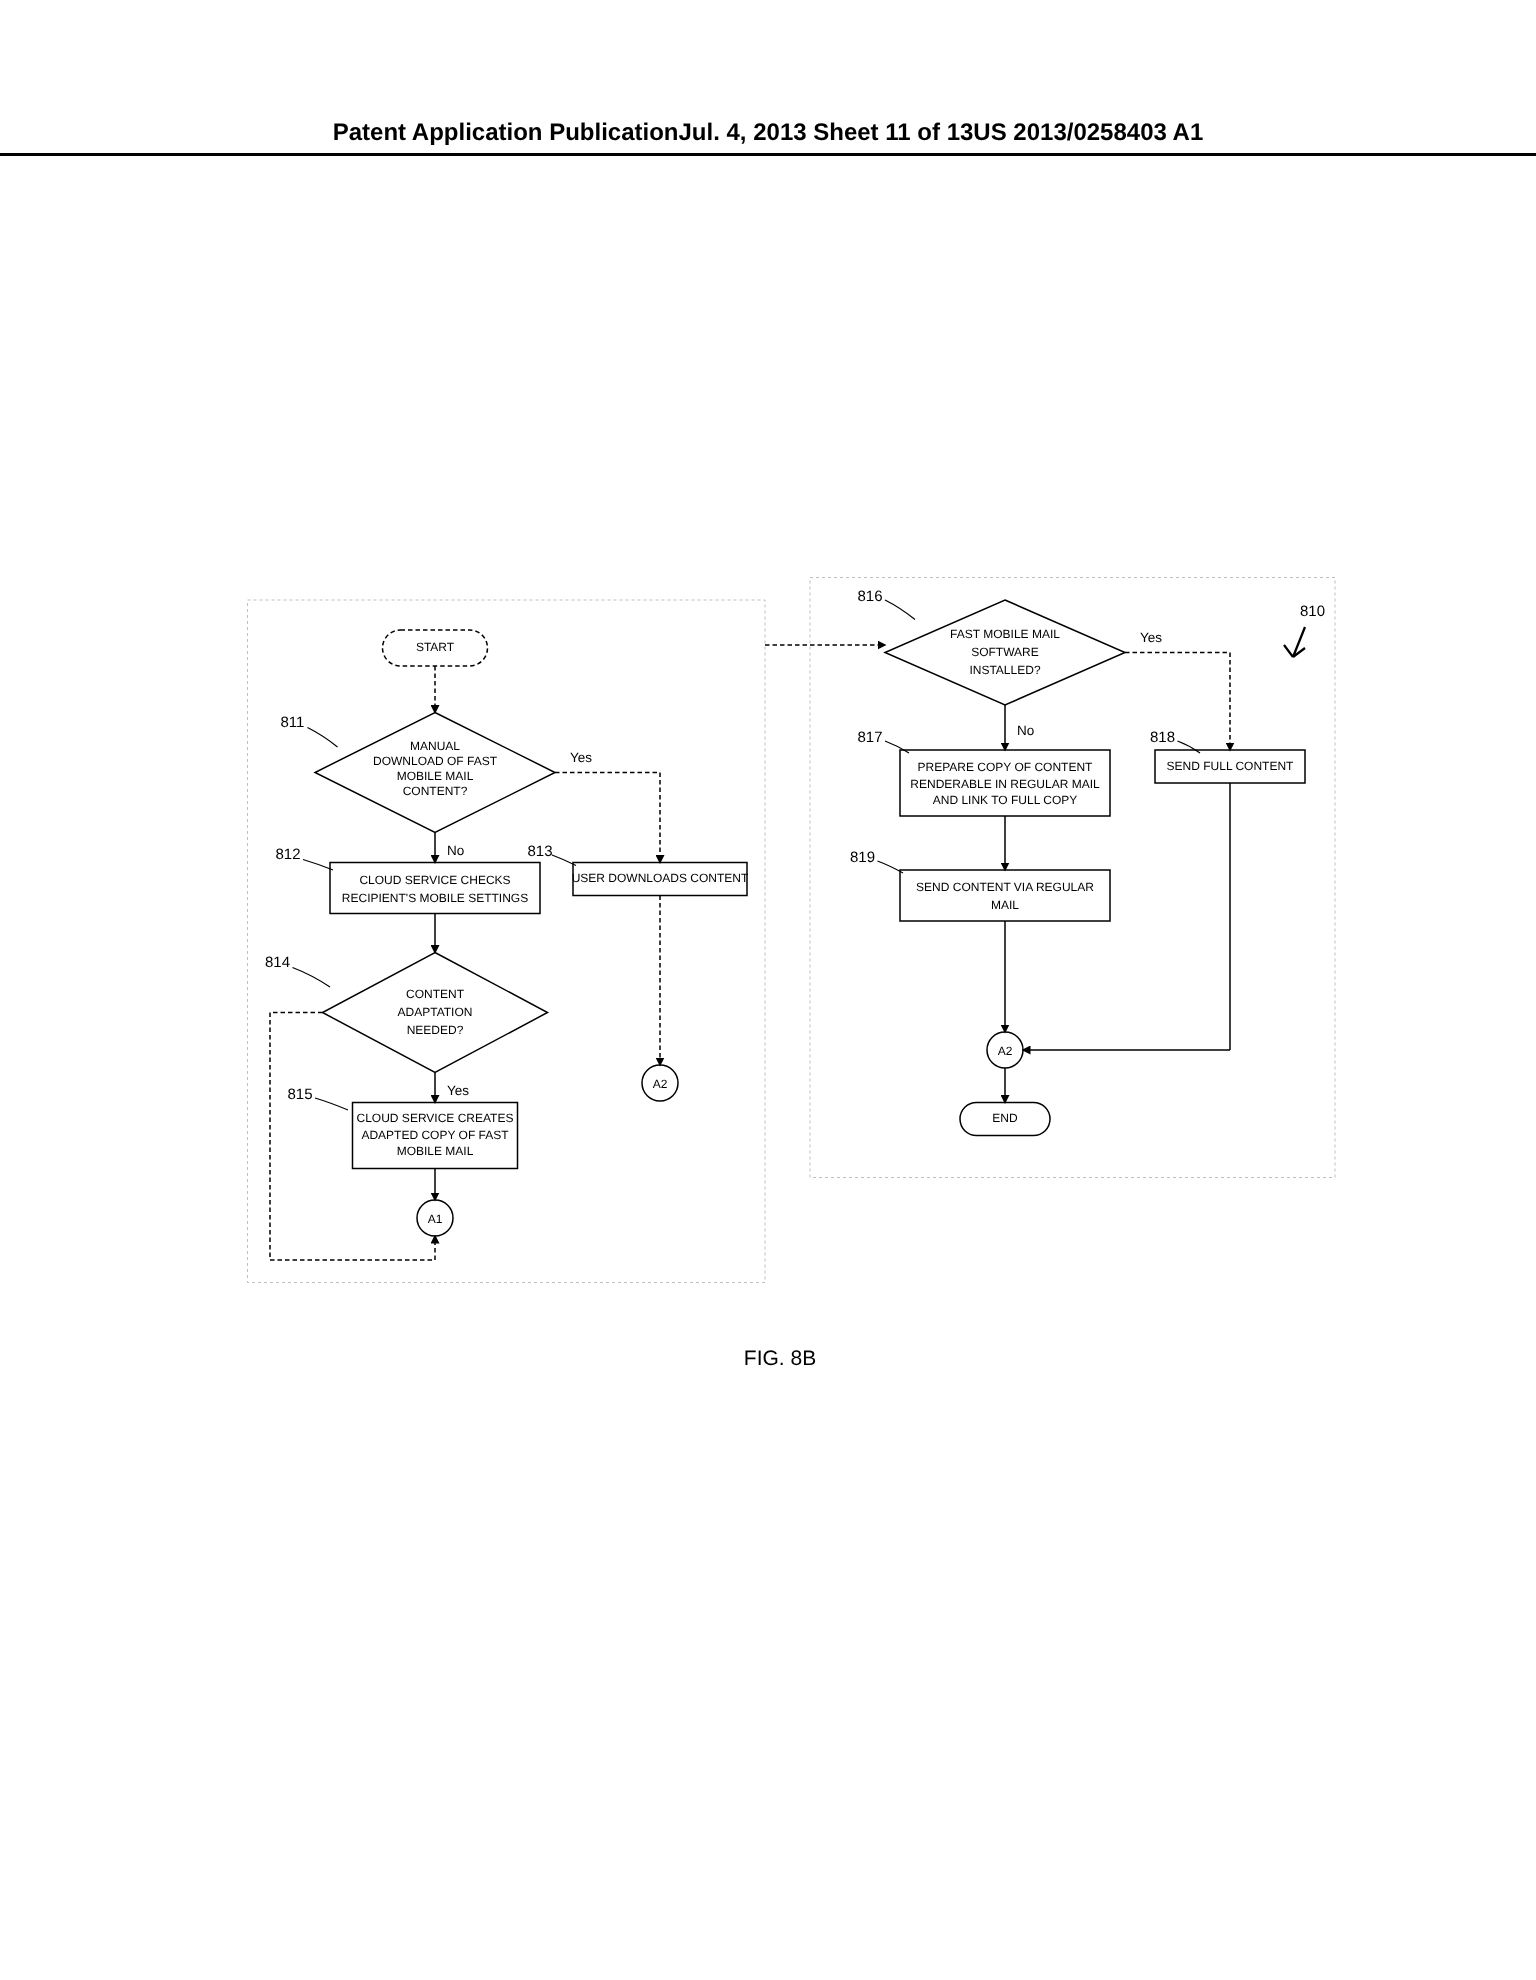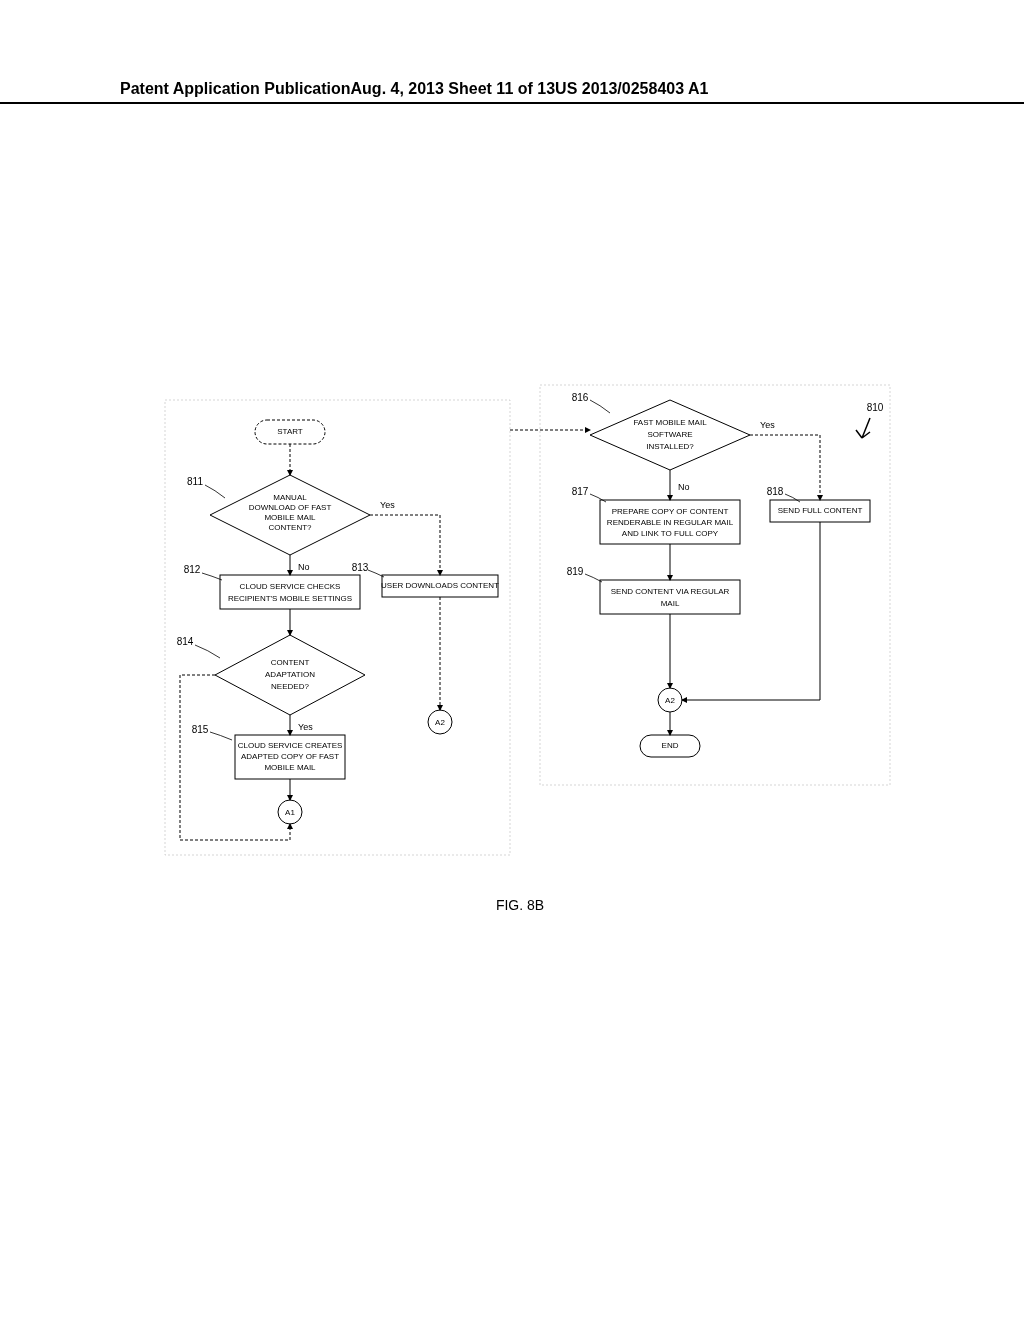--- a/index.html
+++ b/index.html
@@ -14,21 +14,21 @@
   .header {
     position: absolute;
     top: 80px;
     left: 0;
     width: 1024px;
     border-bottom: 2px solid #000;
     padding-bottom: 4px;
   }
   .header-row {
     display: flex;
-    justify-content: flex-start;
+    justify-content: center;
     padding: 0 120px;
     font-weight: bold;
     font-size: 16px;
   }
   .svg-container {
     position: absolute;
     top: 380px;
     left: 120px;
   }
   svg { overflow: visible; }
@@ -53,21 +53,21 @@
     text-anchor: middle;
     font-family: Arial, sans-serif;
   }
 </style>
 </head>
 <body>
 
 <div class="header">
   <div class="header-row">
     <span>Patent Application Publication</span>
-    <span>Aug. 4, 2013   Sheet 11 of 13</span>
+    <span>Jul. 4, 2013   Sheet 11 of 13</span>
     <span>US 2013/0258403 A1</span>
   </div>
 </div>
 
 <div class="svg-container">
 <svg width="780" height="600" viewBox="0 0 780 600">
 
 <defs>
   <marker id="arrow" markerWidth="6" markerHeight="6" refX="5" refY="3" orient="auto">
     <path d="M0,0 L6,3 L0,6 Z" fill="#000"></path>

